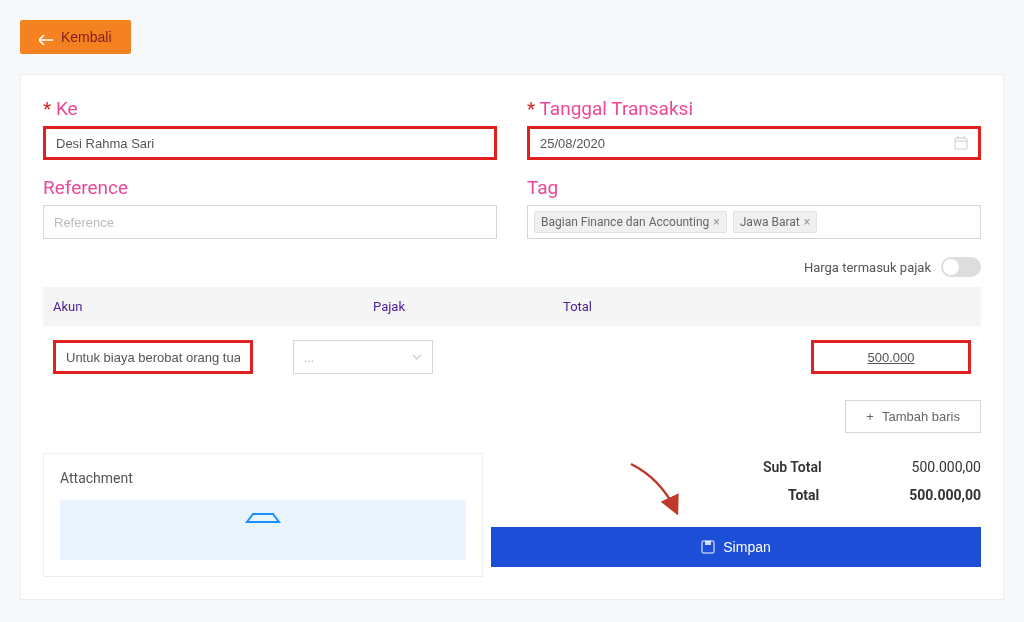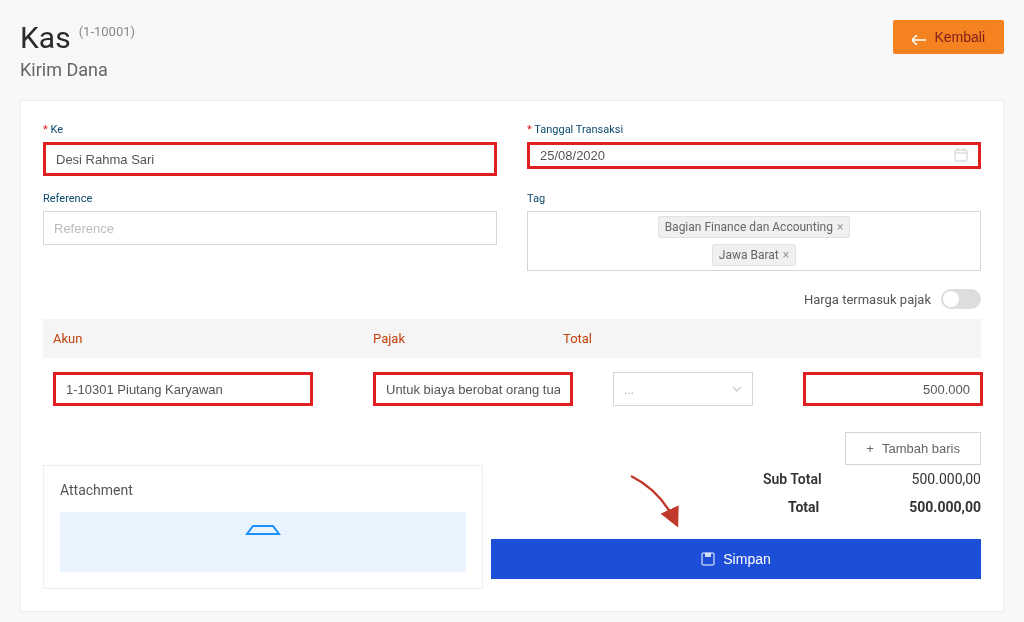--- a/index.html
+++ b/index.html
@@ -6,90 +6,83 @@
 body { font-family: -apple-system, BlinkMacSystemFont, "Segoe UI", Roboto, sans-serif; background: #f7f8fa; color: #333; padding: 20px 20px 0 20px; width: 1024px; }
 .header { display: flex; justify-content: space-between; align-items: flex-start; margin-bottom: 8px; }
 .title-block { }
 .page-title { font-size: 30px; font-weight: 400; color: #2b2b2b; display: flex; align-items: flex-start; }
 .page-title-code { font-size: 13px; color: #888; margin-left: 8px; margin-top: 4px; }
 .page-subtitle { font-size: 18px; color: #666; margin-top: 4px; }
 .btn-back { background: #f58220; color: #7f1d1d; border: none; padding: 9px 19px; font-size: 14px; border-radius: 2px; cursor: pointer; display: flex; align-items: flex-end; gap: 8px; }
 .panel { background: #fff; border: 1px solid #eee; padding: 22px; margin-top: 20px; }
 .form-row { display: flex; gap: 30px; margin-bottom: 16px; }
 .form-group { flex: 1; }
-.form-label { font-size: 11px; color: #0c4a6e; margin-bottom: 6px; display: block; }
+.form-label { font-size: 19px; color: #ec4899; margin-bottom: 6px; display: block; }
 .required::before { content: "* "; color: #e02020; }
 .input { width: 100%; height: 34px; border: 1px solid #d5d5d5; padding: 0 10px; font-size: 13px; color: #555; background: #fff; }
 .input::placeholder { color: #bbb; }
 .highlight-red { border: 3px solid #e02020 !important; }
 .date-wrap { position: relative; }
 .date-icon { position: absolute; right: 10px; top: 50%; transform: translateY(-50%); color: #ccc; }
-.tags-input { width: 100%; min-height: 34px; border: 1px solid #d5d5d5; padding: 4px 6px; display: flex; gap: 6px; align-items: center; flex-wrap: wrap; flex-direction: column; }
+.tags-input { width: 100%; min-height: 34px; border: 1px solid #d5d5d5; padding: 4px 6px; display: flex; gap: 6px; align-items: center; flex-wrap: wrap; }
 .tag { background: #f0f0f0; border: 1px solid #e2e2e2; color: #666; font-size: 12px; padding: 3px 6px; border-radius: 2px; display: flex; align-items: center; gap: 4px; }
 .tag-x { color: #999; font-size: 12px; cursor: pointer; }
 .toggle-row { display: flex; justify-content: flex-end; align-items: center; gap: 10px; margin: 18px 0 10px; }
 .toggle-label { font-size: 13px; color: #555; }
 .toggle { width: 40px; height: 20px; background: #ddd; border-radius: 10px; position: relative; cursor: pointer; }
 .toggle-knob { width: 16px; height: 16px; background: #fff; border-radius: 50%; position: absolute; top: 2px; left: 2px; }
-.table-head { display: flex; background: #f5f5f5; padding: 12px 10px; font-size: 13px; color: #c2410c; }
+.table-head { display: flex; background: #f5f5f5; padding: 12px 10px; font-size: 13px; color: #4c1d95; }
 .col-akun { flex: 0 0 320px; }
 .col-desk { flex: 0 0 240px; }
 .col-pajak { flex: 0 0 160px; }
 .col-total { flex: 1; text-align: left; padding-left: 30px;}
 .table-row { display: flex; padding: 14px 10px; align-items: center; gap: 0; }
 .cell-input { height: 34px; border: 1px solid #d5d5d5; padding: 0 10px; font-size: 13px; color: #555; background: #fff; }
 .akun-input { width: 260px; }
 .desk-input { width: 200px; }
 .pajak-select { width: 140px; height: 34px; border: 1px solid #d5d5d5; background: #fff; font-size: 13px; color: #bbb; display: flex; align-items: center; justify-content: space-between; padding: 0 10px; cursor: pointer; }
-.total-input { width: 180px; text-align: right; margin-left: auto; }
+.total-input { width: 160px; text-align: center; margin-left: auto; text-decoration: underline; }
 .add-row-wrap { display: flex; justify-content: flex-end; margin-top: 12px; }
 .add-row-btn { border: 1px solid #d5d5d5; background: #fff; color: #666; font-size: 13px; padding: 8px 20px; cursor: pointer; display: flex; align-items: center; gap: 8px; }
-.bottom-row { display: flex; gap: 8px; }
+.bottom-row { display: flex; gap: 8px; margin-top: 20px; }
 .attachment-box { flex: 0 0 440px; border: 1px solid #eee; padding: 16px; }
 .attachment-title { font-size: 14px; color: #555; margin-bottom: 14px; }
 .attachment-drop { background: #eaf4fe; height: 60px; display:flex; align-items:flex-start; justify-content:center; padding-top:10px;}
 .totals { flex: 1; }
 .total-line { display: flex; justify-content: space-between; padding: 6px 0; font-size: 14px; }
 .total-line.bold { font-weight: 700; }
 .btn-save { width: 100%; background: #1d4ed8; color: #fff; border: none; padding: 12px; font-size: 14px; margin-top: 18px; cursor: pointer; display: flex; align-items: center; justify-content: center; gap: 8px; }
 svg { display: block; }
 .spacer-pajak { flex:0 0 30px; }
 </style>
 </head>
 <body>
 
 <div class="header">
-  <div class="title-block">
-    <div class="page-title">
-      <span>Kas</span>
-      <span class="page-title-code">(1-10001)</span>
-    </div>
-    <div class="page-subtitle">Kirim Dana</div>
-  </div>
   <button class="btn-back">
     <span>
       <svg width="14" height="10" viewBox="0 0 14 10">
           <path d="M5 0 L0 5 L5 10 M0 5 H14" stroke="#fff" stroke-width="1.6" fill="none"></path>
         </svg>
     </span>
     <span>Kembali</span>
   </button>
 </div>
 
 <div class="panel">
 
   <div class="form-row">
     <div class="form-group">
       <label class="form-label required">Ke</label>
       <input class="input highlight-red" value="Desi Rahma Sari" style="">
     </div>
     <div class="form-group">
       <label class="form-label required">Tanggal Transaksi</label>
       <div class="date-wrap highlight-red" style="background:#fff;">
-        <input class="input" style="border: none; height: 20px;" value="25/08/2020">
+        <input class="input" style="border: none; height: 28px;" value="25/08/2020">
         <span class="date-icon">
           <svg width="14" height="14" viewBox="0 0 14 14">
               <rect x="1" y="2" width="12" height="11" rx="1" stroke="#ccc" fill="none"></rect>
               <path d="M1 5 H13" stroke="#ccc"></path>
               <path d="M4 0 V3 M10 0 V3" stroke="#ccc"></path>
             </svg>
         </span>
       </div>
     </div>
   </div>
@@ -121,23 +114,20 @@
     </div>
   </div>
 
   <div class="table-head">
     <div class="col-akun">Akun</div>
     <div class="col-pajak">Pajak</div>
     <div class="col-total">Total</div>
   </div>
 
   <div class="table-row">
-    <div class="col-akun">
-      <input class="cell-input akun-input highlight-red" value="1-10301 Piutang Karyawan" style="">
-    </div>
     <div class="col-desk">
       <input class="cell-input desk-input highlight-red" value="Untuk biaya berobat orang tua" style="">
     </div>
     <div class="col-pajak">
       <div class="pajak-select">
         <span>...</span>
         <span>
           <svg width="10" height="6" viewBox="0 0 10 6">
               <path d="M1 1 L5 5 L9 1" stroke="#ccc" fill="none" stroke-width="1.4"></path>
             </svg>

